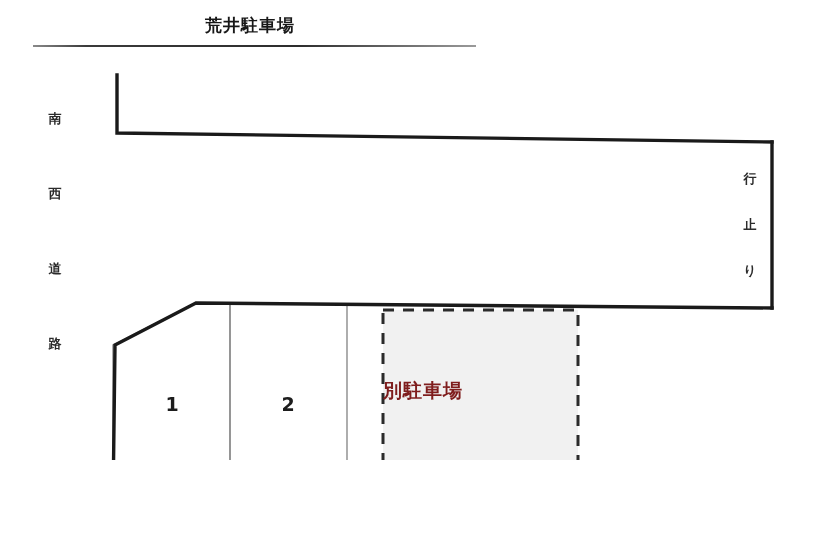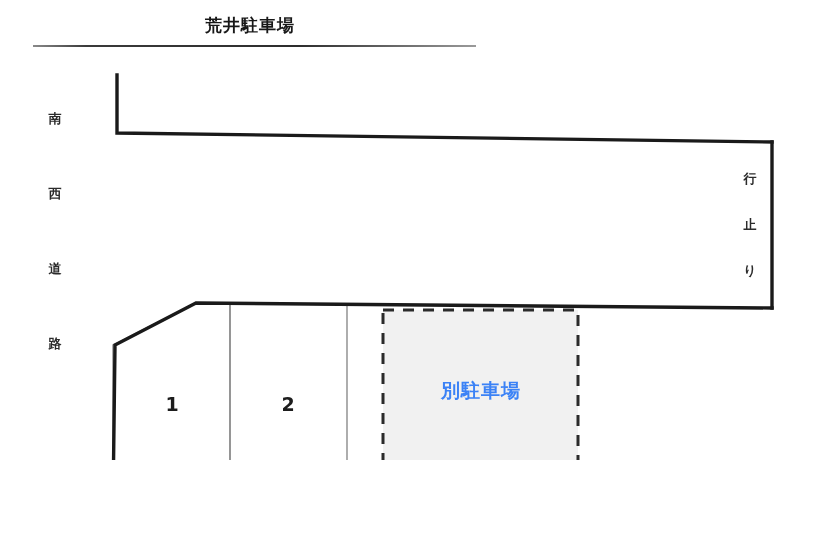--- a/index.html
+++ b/index.html
@@ -87,24 +87,23 @@
     width: 30px;
   }
   .stall-num-1 { left: 157px; top: 393px; }
   .stall-num-2 { left: 273px; top: 393px; }
   
   .sublot-label {
     position: absolute;
     left: 383px;
     top: 378px;
     width: 196px;
-    text-align: center;
     font-size: 19px;
     font-weight: 700;
-    color: #3b82f6;
+    color: #7f1d1d;
     letter-spacing: 1px;
   }
 </style>
 </head>
 <body>
 
 <div id="page">
 
   <div class="title">荒井駐車場</div>
   <div class="title-rule"></div>

